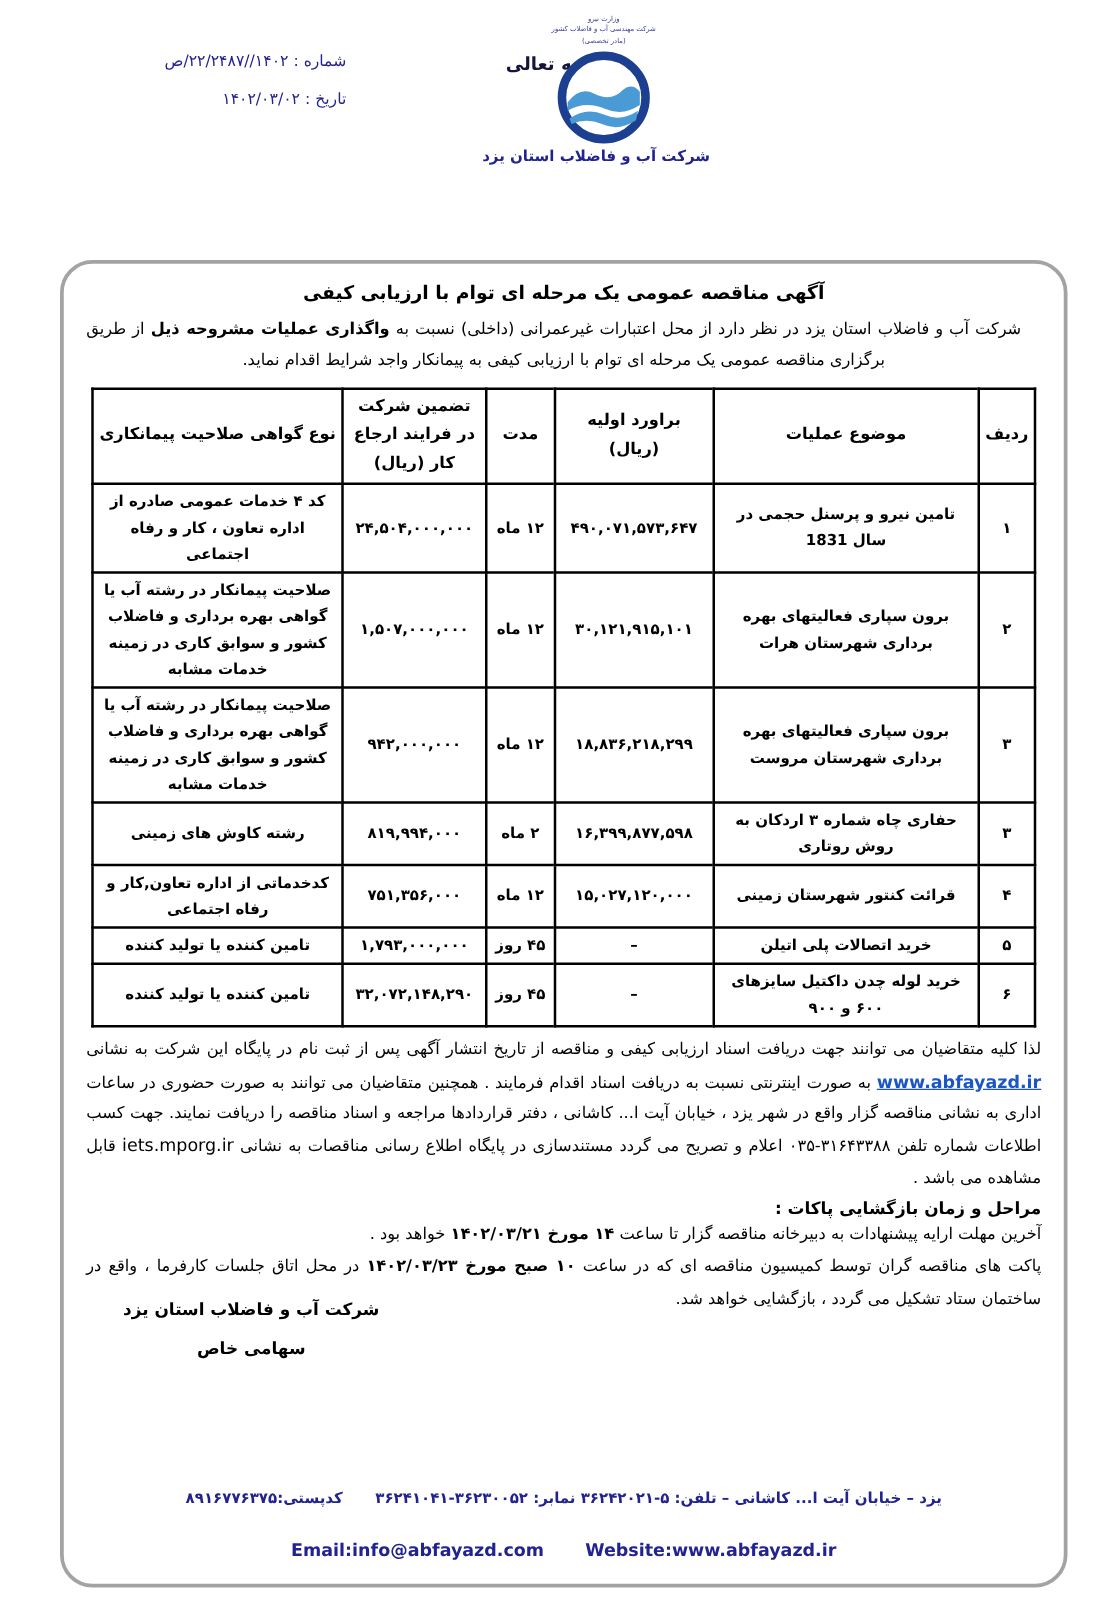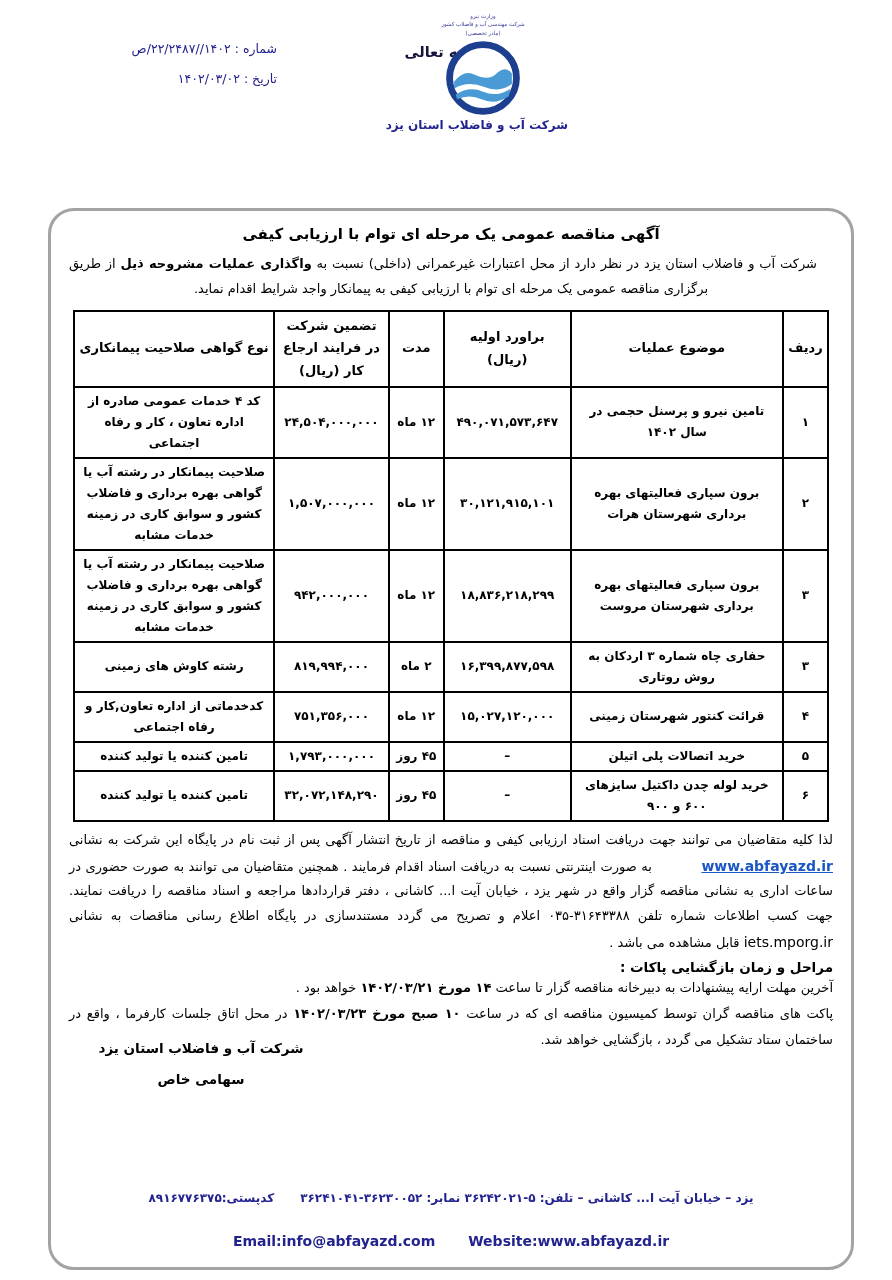--- a/index.html
+++ b/index.html
@@ -50,21 +50,21 @@
   col.c-subject{width:208px;}
   col.c-estimate{width:124px;}
   col.c-duration{width:54px;}
   col.c-guarantee{width:112px;}
   col.c-certificate{width:196px;}
   table.tender thead th{height:58px;font-size:13px;}
   
   .after-table{
     font-size:13px;line-height:1.9;text-align:justify;margin-top:6px;
   }
-  .link{color:#1a56c4;text-decoration:underline;font-weight:bold;margin-left:45px;}
+  .link{color:#1a56c4;text-decoration:underline;font-weight:bold;}
   .latin{font-family:"DejaVu Sans",sans-serif;font-size:14px;}
   .stages-heading{font-size:13.5px;font-weight:bold;margin-top:4px;}
   .stage-line{font-size:13px;line-height:2.0;text-align:justify;}
   
   .signature{
     position:absolute;top:822px;right:530px;width:240px;text-align:center;
     font-size:13.5px;font-weight:bold;line-height:2.3;
   }
   
   .footer-contact{
@@ -131,21 +131,21 @@
         <th>براورد اولیه (ریال)</th>
         <th>مدت</th>
         <th>تضمین شرکت در فرایند ارجاع کار (ریال)</th>
         <th>نوع گواهی صلاحیت پیمانکاری</th>
       </tr>
     </thead>
     <tbody>
 
         <tr>
           <td>۱</td>
-          <td>تامین نیرو و پرسنل حجمی در سال ۱۴۰۲</td>
+          <td>تامین نیرو و پرسنل حجمی در سال 1831</td>
           <td>۴۹۰,۰۷۱,۵۷۳,۶۴۷</td>
           <td>۱۲ ماه</td>
           <td>۲۴,۵۰۴,۰۰۰,۰۰۰</td>
           <td>کد ۴ خدمات عمومی صادره از اداره تعاون ، کار و رفاه اجتماعی</td>
         </tr>
 
         <tr>
           <td>۲</td>
           <td>برون سپاری فعالیتهای بهره برداری شهرستان هرات</td>
           <td>۳۰,۱۲۱,۹۱۵,۱۰۱</td>

